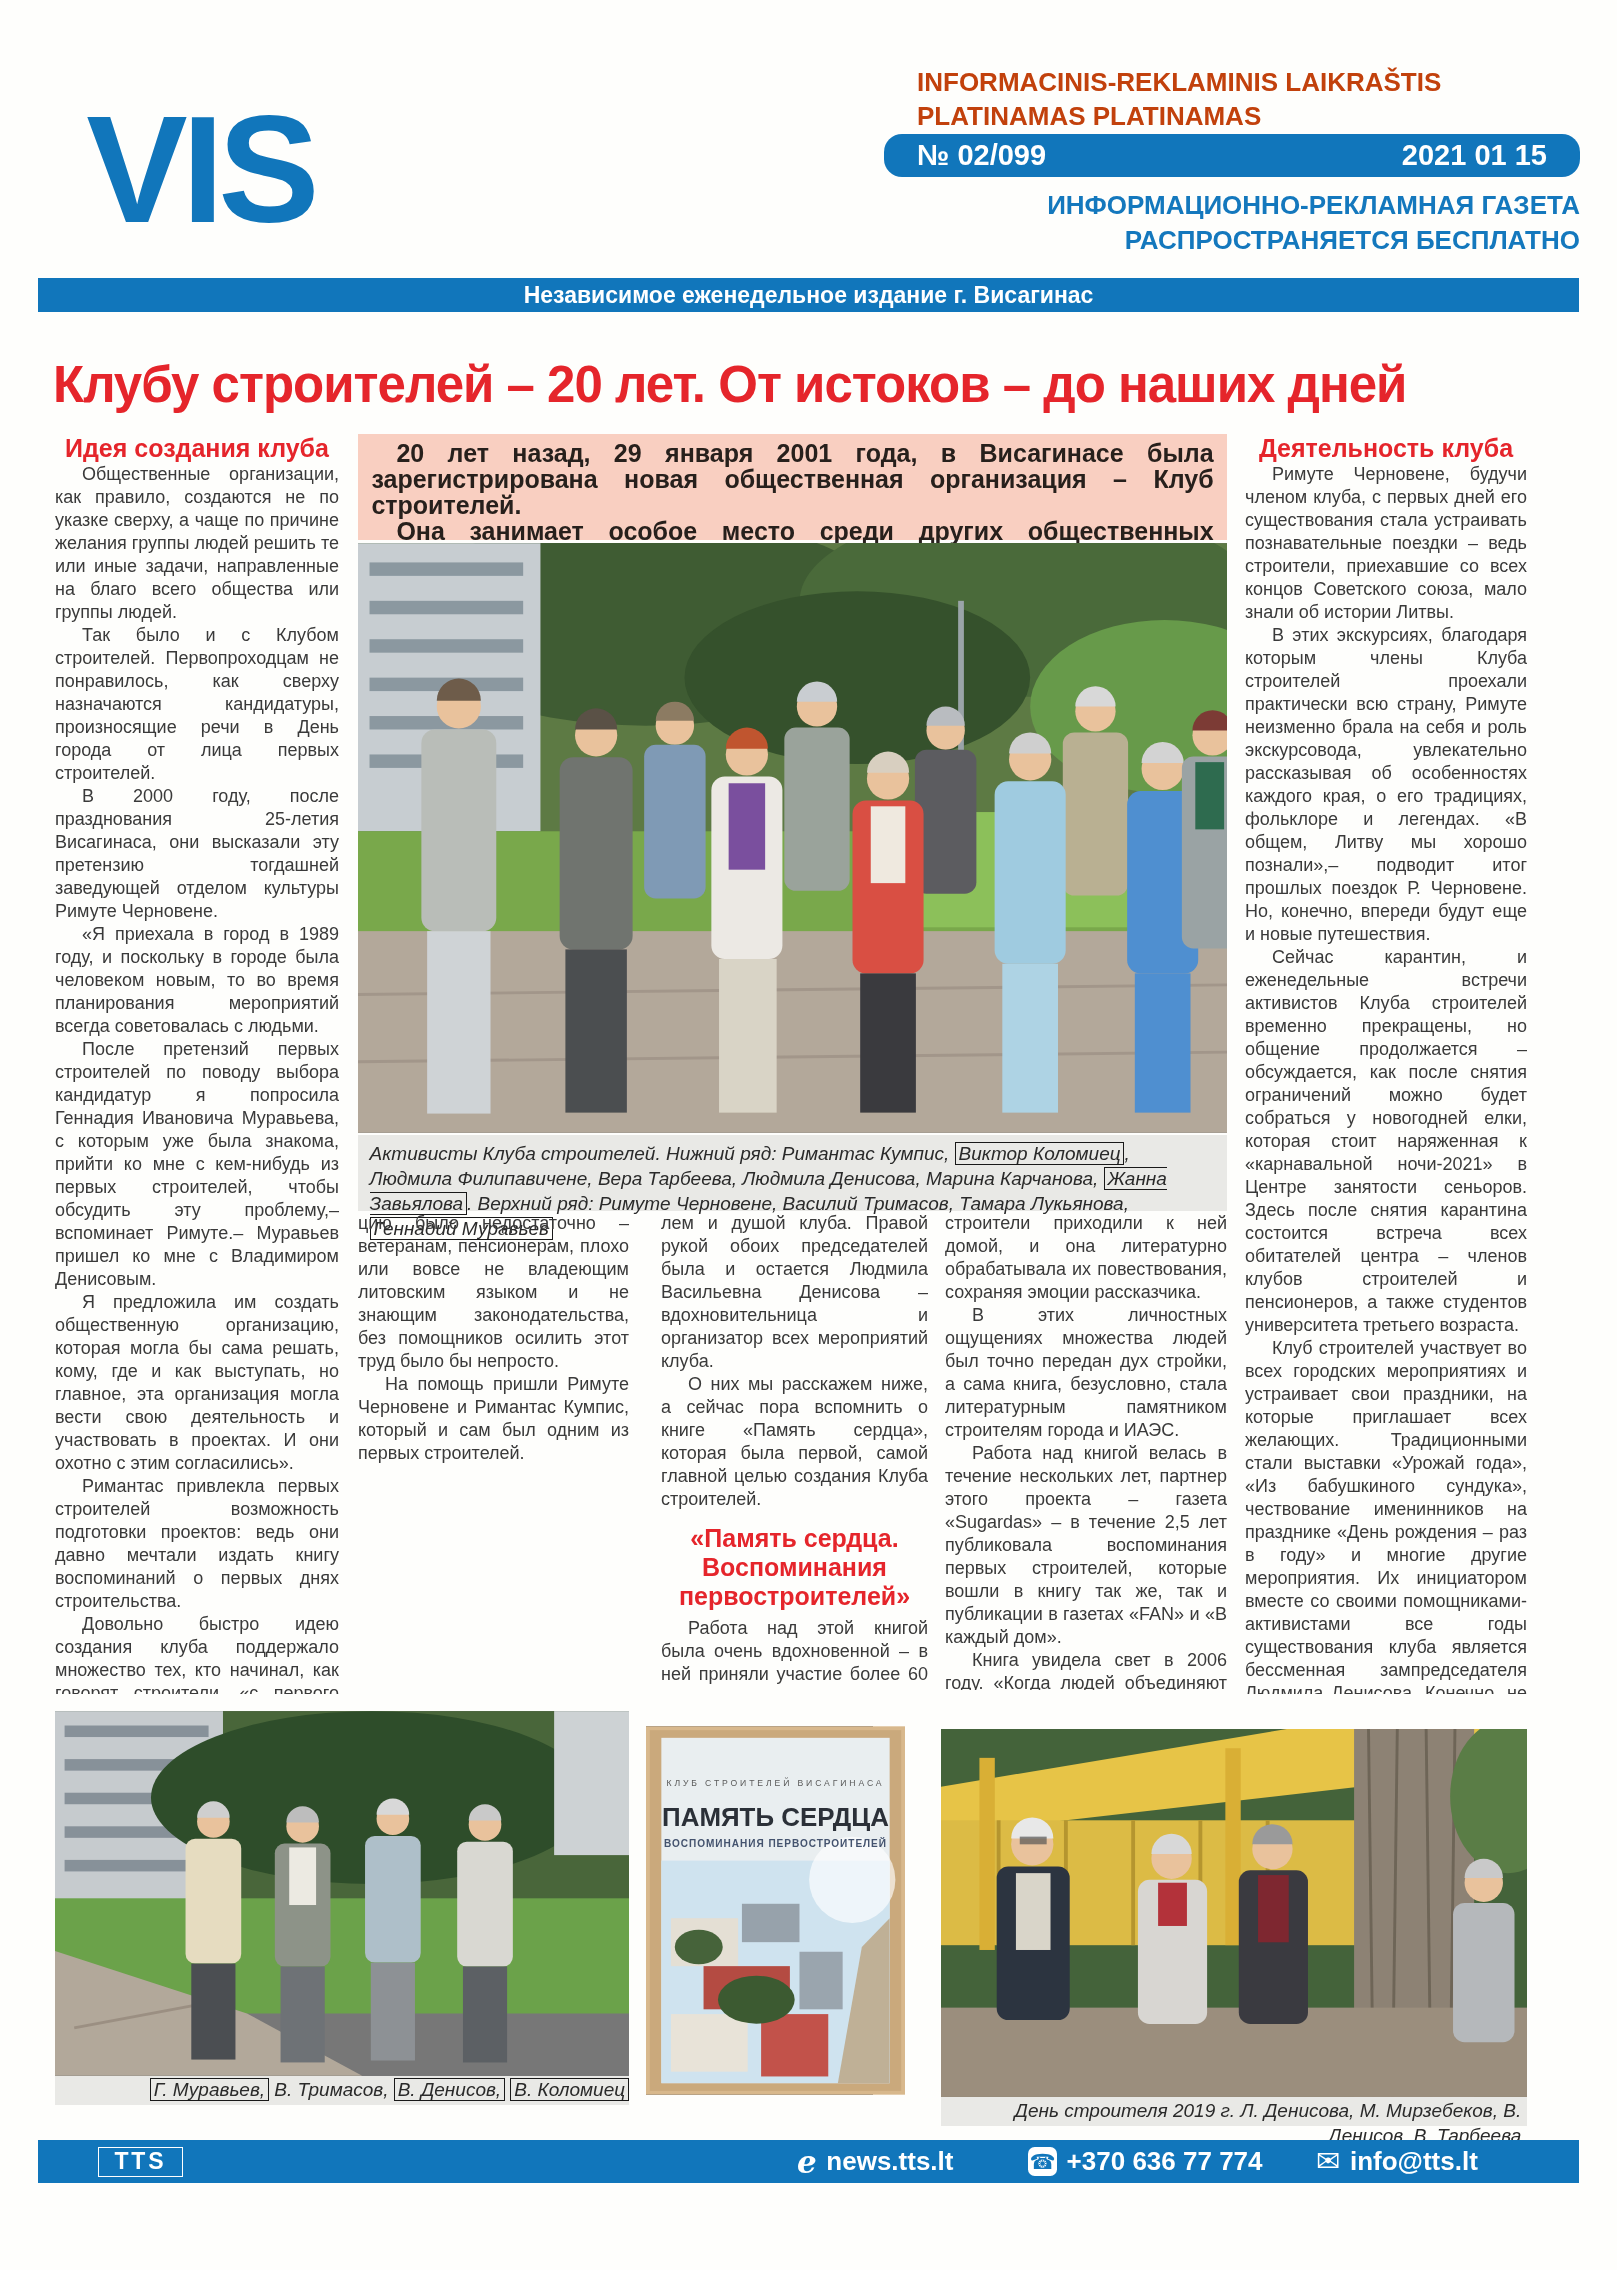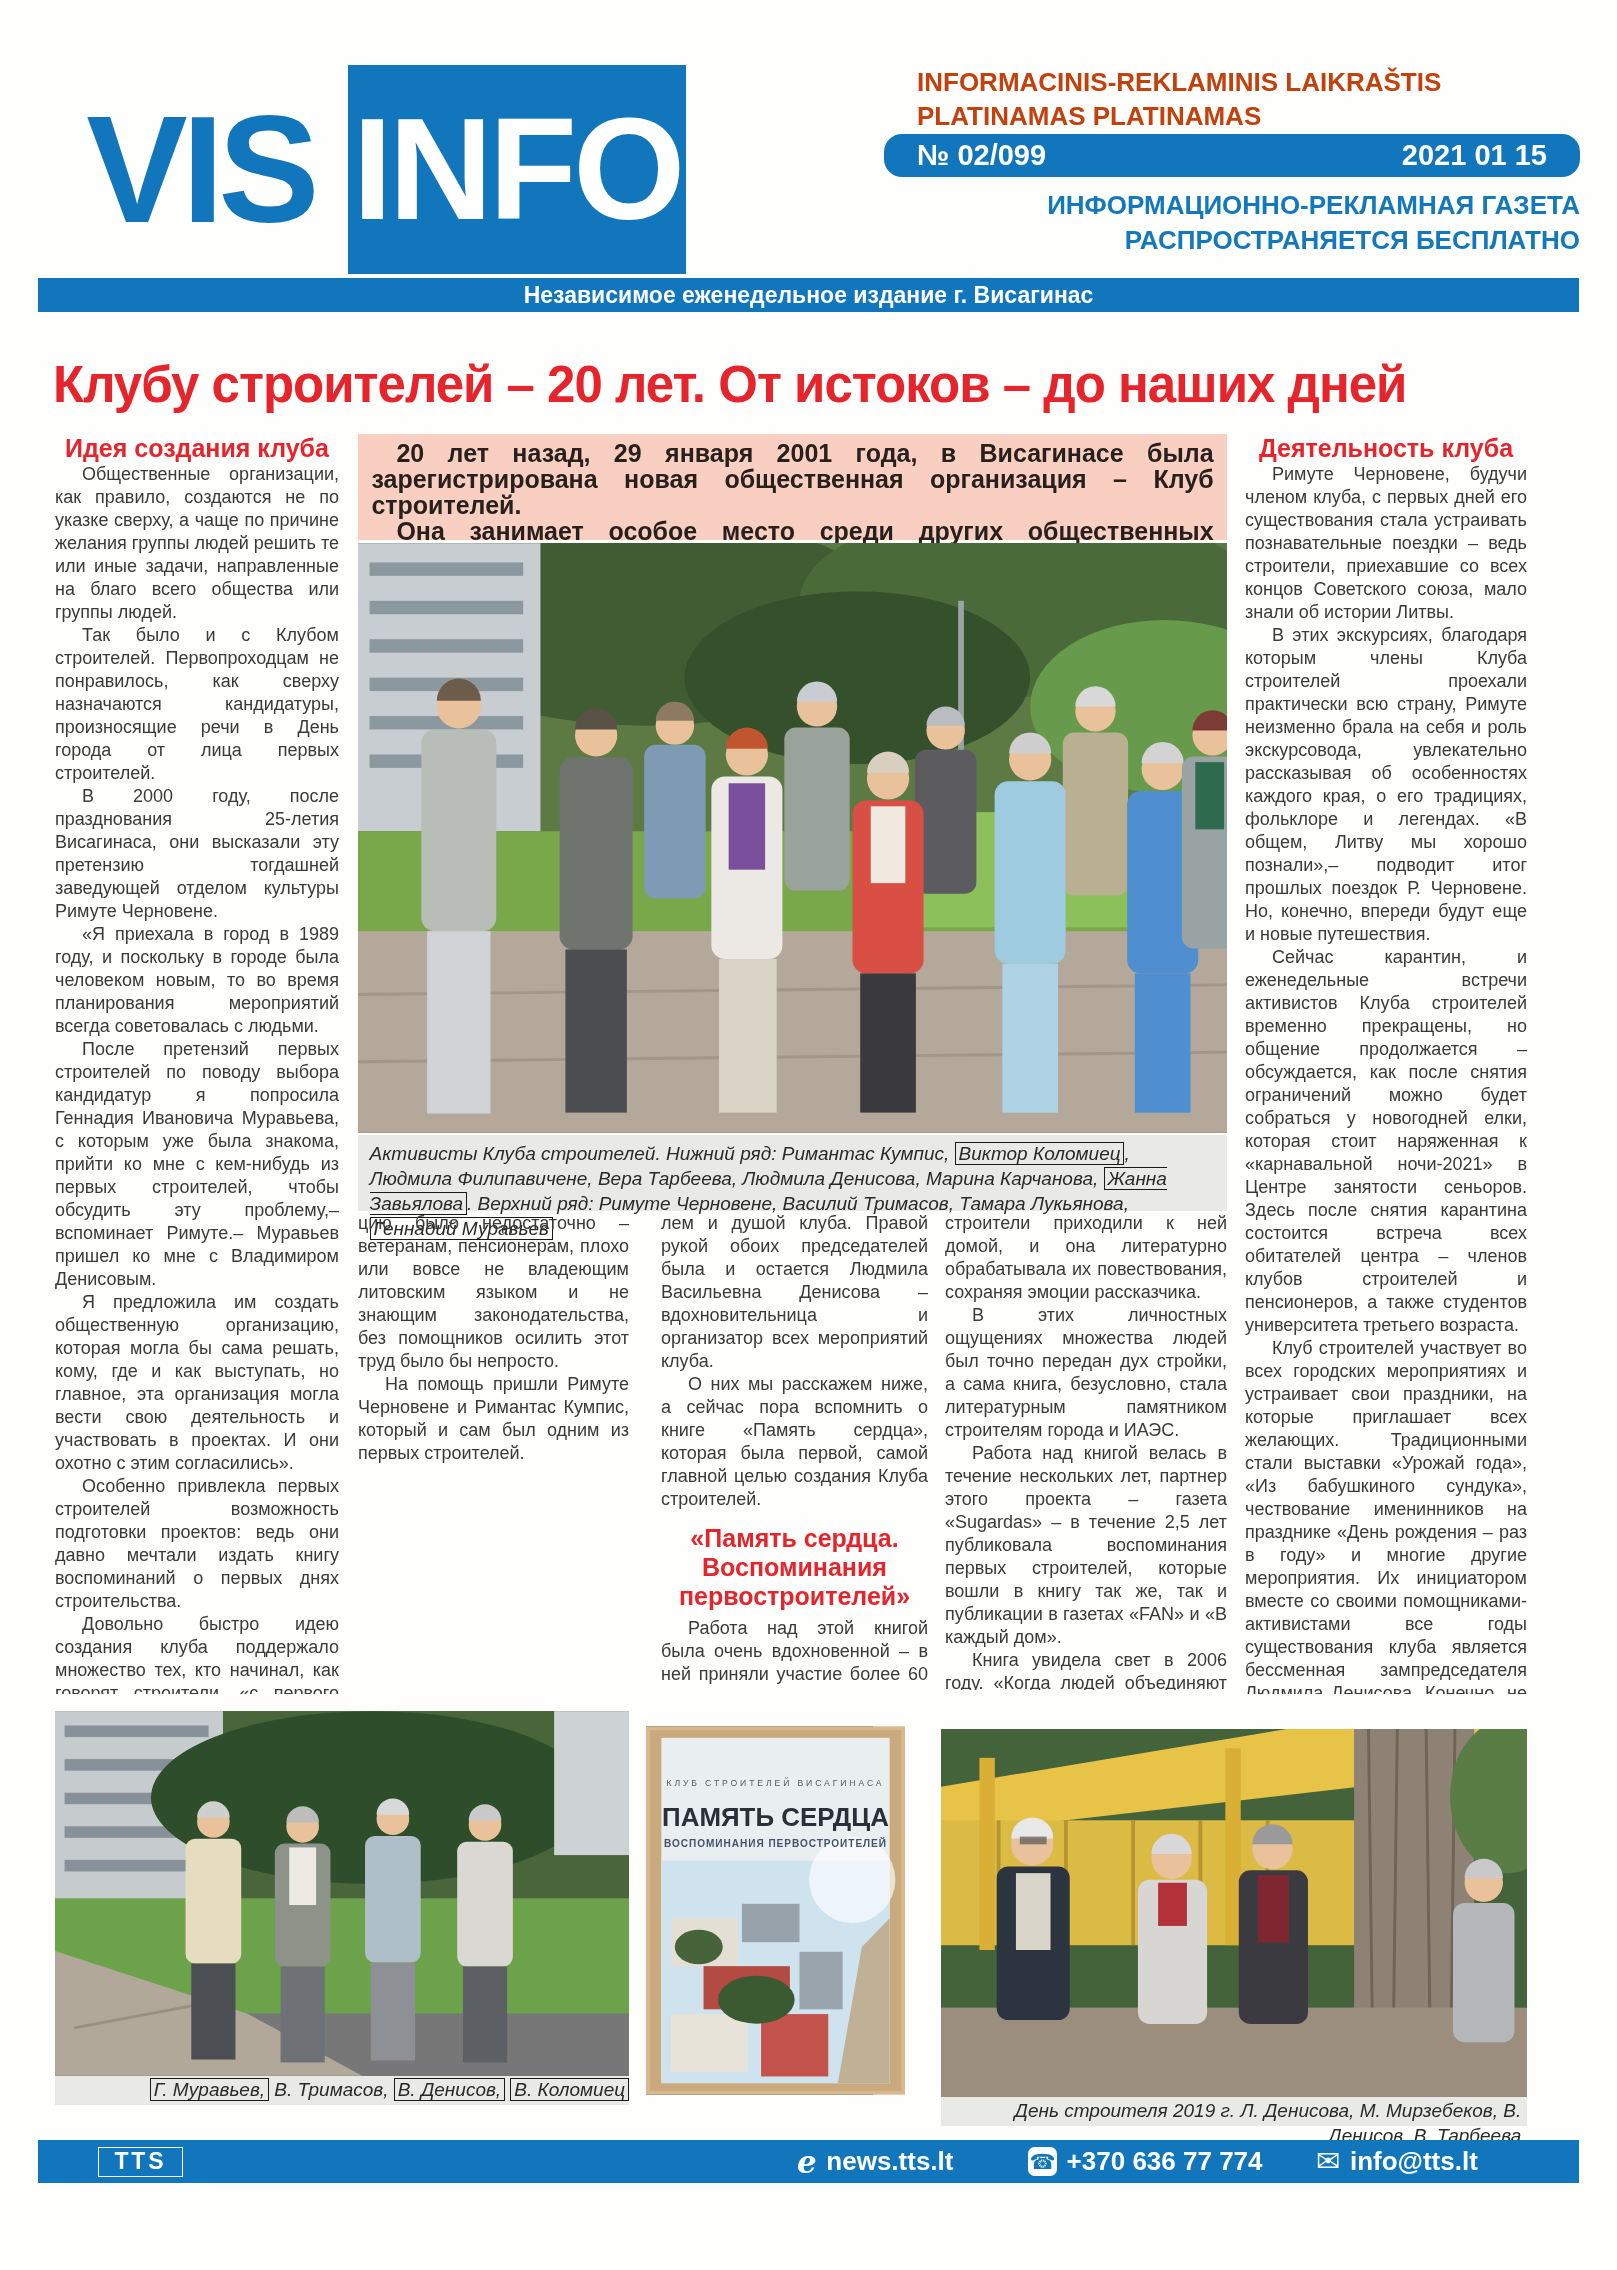--- a/index.html
+++ b/index.html
@@ -61,21 +61,20 @@
   .ico-e{font-family:"DejaVu Serif",serif;font-style:italic;font-size:31px;font-weight:bold;}
   .ico-phone{width:29px;height:29px;background:#fff;color:#1176bb;border-radius:6.7px;display:flex;align-items:center;justify-content:center;font-size:21px;}
   .ico-mail{font-size:29px;line-height:29px;}
 </style>
 </head>
 <body>
 
 <div class="page">
 
   <div class="abs logo-vis">VIS</div>
-  <div class="abs logo-info">INFO</div>
 
   <div class="abs lt-lines">
     <div>INFORMACINIS-REKLAMINIS LAIKRAŠTIS</div>
     <div>PLATINAMAS PLATINAMAS</div>
   </div>
 
   <div class="abs issue-bar">
     <span>№ 02/099</span>
     <span>2021 01 15</span>
   </div>
@@ -90,21 +89,21 @@
   <div class="abs headline">Клубу строителей – 20 лет. От истоков – до наших дней</div>
 
   <div class="abs col col1">
     <p class="redhead">Идея создания клуба</p>
     <p>Общественные организации, как правило, создаются не по указке сверху, а чаще по причине желания группы людей решить те или иные задачи, направленные на благо всего общества или группы людей.</p>
     <p>Так было и с Клубом строителей. Первопроходцам не понравилось, как сверху назначаются кандидатуры, произносящие речи в День города от лица первых строителей.</p>
     <p>В 2000 году, после празднования 25-летия Висагинаса, они высказали эту претензию тогдашней заведующей отделом культуры Римуте Черновене.</p>
     <p>«Я приехала в город в 1989 году, и поскольку в городе была человеком новым, то во время планирования мероприятий всегда советовалась с людьми.</p>
     <p>После претензий первых строителей по поводу выбора кандидатур я попросила Геннадия Ивановича Муравьева, с которым уже была знакома, прийти ко мне с кем-нибудь из первых строителей, чтобы обсудить эту проблему,– вспоминает Римуте.– Муравьев пришел ко мне с Владимиром Денисовым.</p>
     <p>Я предложила им создать общественную организацию, которая могла бы сама решать, кому, где и как выступать, но главное, эта организация могла вести свою деятельность и участвовать в проектах. И они охотно с этим согласились».</p>
-    <p>Особенно привлекла первых строителей возможность подготовки проектов: ведь они давно мечтали издать книгу воспоминаний о первых днях строительства.</p>
+    <p>Римантас привлекла первых строителей возможность подготовки проектов: ведь они давно мечтали издать книгу воспоминаний о первых днях строительства.</p>
     <p>Довольно быстро идею создания клуба поддержало множество тех, кто начинал, как говорят строители, «с первого колышка» – на собраниях собиралось по сто человек.</p>
 
   </div>
 
   <div class="abs leadbox">
     <p>20 лет назад, 29 января 2001 года, в Висагинасе была зарегистрирована новая общественная организация – Клуб строителей.</p>
     <p>Она занимает особое место среди других общественных объединений: 20 лет назад под знамена Клуба строителей встали те, кто строил наш город и ИАЭС и чувствовал ответственность за сохранение нашей истории для потомков.</p>
   </div>
 
   <div class="abs photo bigphoto">

